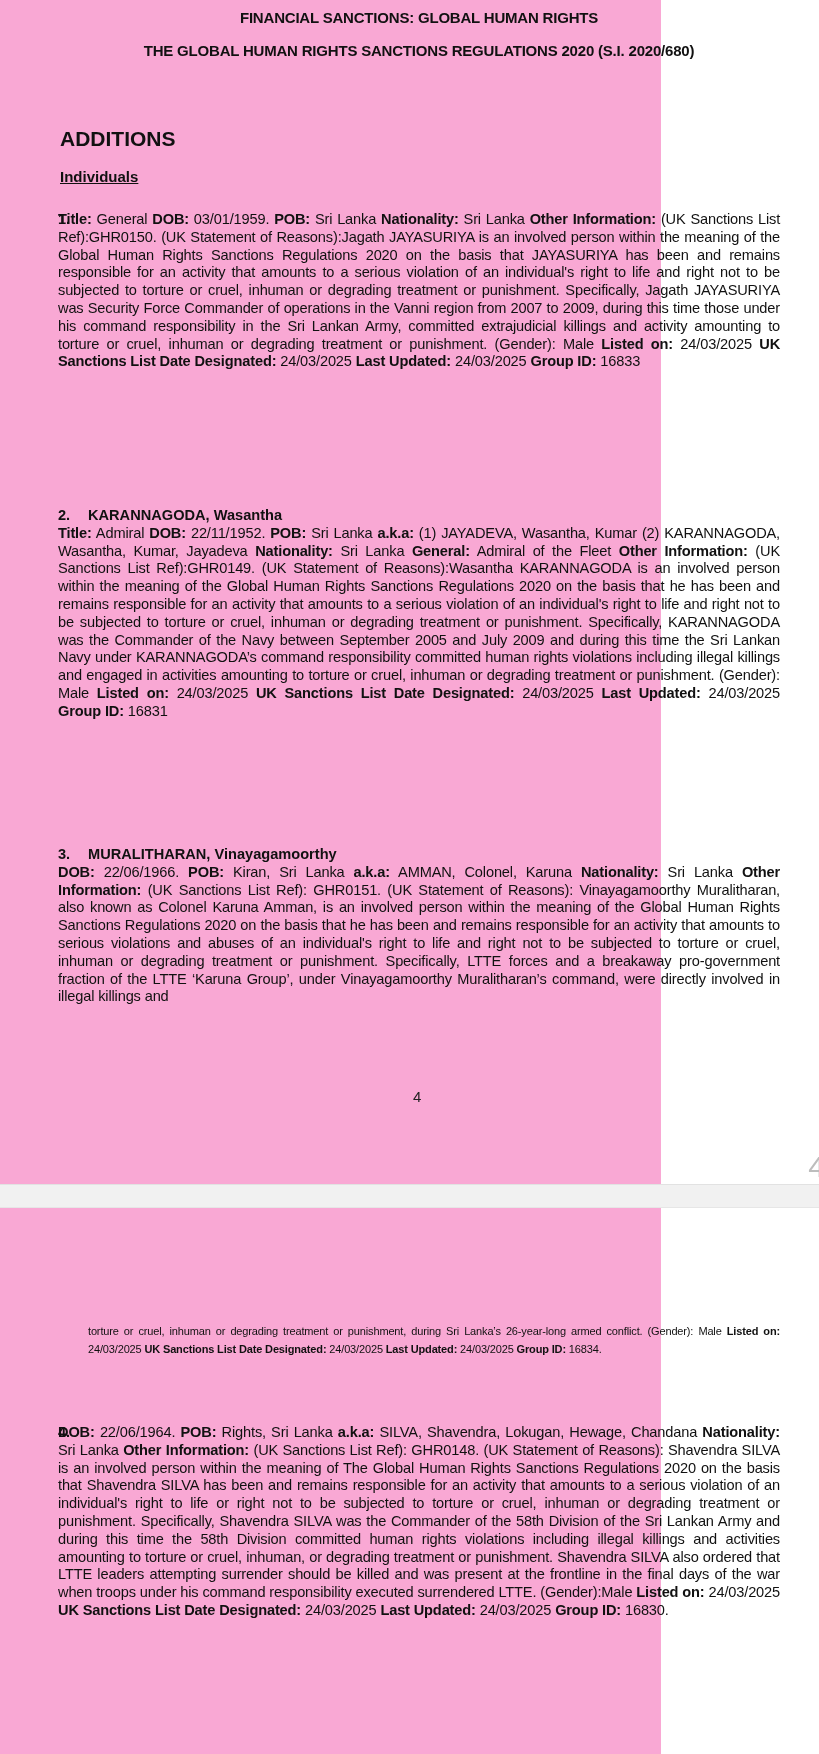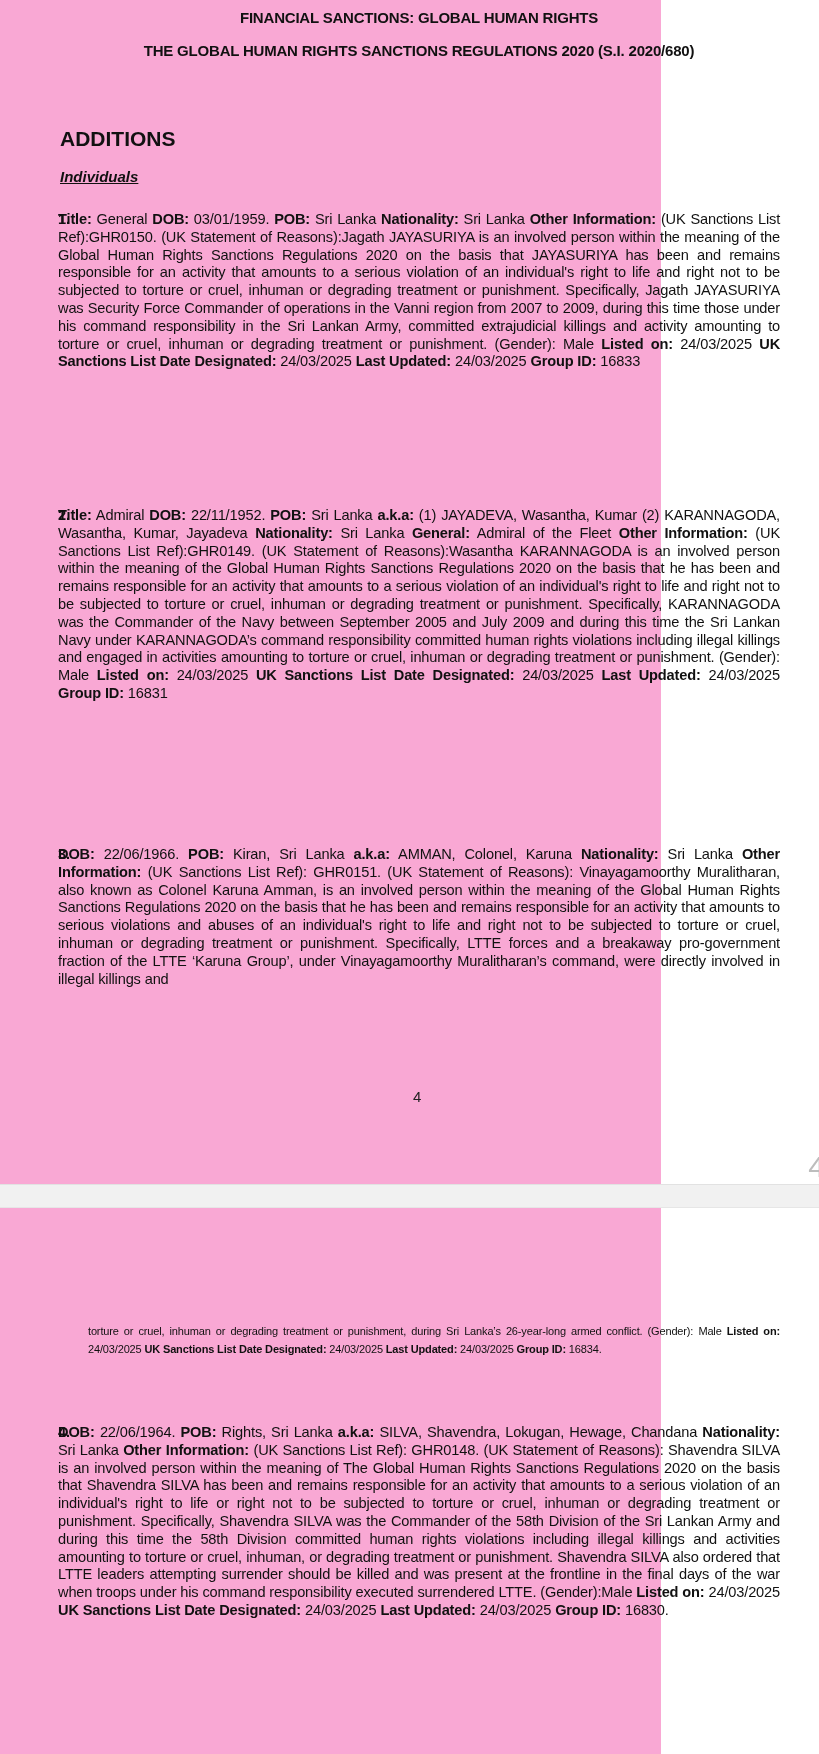--- a/index.html
+++ b/index.html
@@ -9,21 +9,21 @@
   .page1 { top: 0; height: 1184px; }
   .page2 { top: 1208px; height: 546px; }
   .break-band { position: absolute; left: 0; top: 1184px; width: 819px; height: 24px;
                 background: #f1f1f1; border-top: 1px solid #e2e2e2; border-bottom: 1px solid #e6e6e6; box-sizing: border-box; }
   .ghost-num { position: absolute; right: -6px; top: 1150px; font-size: 30px; color: #bdbdbd; font-weight: 300; }
   .title1 { position: absolute; top: 9px; left: 0; width: 838px; text-align: center;
             font-size: 15px; font-weight: bold; letter-spacing: -0.2px; }
   .title2 { position: absolute; top: 42px; left: 0; width: 838px; text-align: center;
             font-size: 15px; font-weight: bold; letter-spacing: -0.2px; }
   .additions { position: absolute; top: 127px; left: 60px; font-size: 21px; font-weight: bold; }
-  .individuals { position: absolute; top: 168px; left: 60px; font-size: 15px; font-weight: bold; text-decoration: underline; font-style: italic; }
+  .individuals { position: absolute; top: 168px; left: 60px; font-size: 15px; font-weight: bold; text-decoration: underline; }
   .entry { position: absolute; left: 58px; width: 722px; font-size: 14.6px; line-height: 17.8px; }
   .entry .num { position: absolute; left: 0; top: 0; font-weight: bold; }
   .entry .name { margin-left: 30px; font-weight: bold; }
   .entry .body { text-align: justify; letter-spacing: -0.15px; }
   .entry .body b { font-weight: bold; }
   .page-number { position: absolute; top: 1088px; left: 413px; font-size: 15px; color: #222; }
   .cont { position: absolute; top: 1323px; left: 88px; width: 692px; font-size: 11px; line-height: 17.8px; text-align: justify; letter-spacing: -0.15px; }
 </style>
 </head>
 <body>
@@ -45,38 +45,40 @@
       <span>(UK Statement of Reasons):Jagath JAYASURIYA is an involved person within the meaning of the Global Human Rights Sanctions Regulations 2020 on the basis that JAYASURIYA has been and remains responsible for an activity that amounts to a serious violation of an individual's right to life and right not to be subjected to torture or cruel, inhuman or degrading treatment or punishment. Specifically, Jagath JAYASURIYA was Security Force Commander of operations in the Vanni region from 2007 to 2009, during this time those under his command responsibility in the Sri Lankan Army, committed extrajudicial killings and activity amounting to torture or cruel, inhuman or degrading treatment or punishment. (Gender): Male</span>
       <b>Listed on:</b> <span>24/03/2025</span>
       <b>UK Sanctions List Date Designated:</b> <span>24/03/2025</span>
       <b>Last Updated:</b> <span>24/03/2025</span>
       <b>Group ID:</b> <span>16833</span>
     </div>
   </div>
 
   <div class="entry" style="top:507px">
     <span class="num">2.</span>
+    <div class="name">KARANNAGODA, Wasantha</div>
     <div class="body">
       <b>Title:</b> <span>Admiral</span>
       <b>DOB:</b> <span>22/11/1952.</span>
       <b>POB:</b> <span>Sri Lanka</span>
       <b>a.k.a:</b> <span>(1) JAYADEVA, Wasantha, Kumar (2) KARANNAGODA, Wasantha, Kumar, Jayadeva</span>
       <b>Nationality:</b> <span>Sri Lanka</span>
       <b>General:</b> <span>Admiral of the Fleet</span>
       <b>Other Information:</b> <span>(UK Sanctions List Ref):GHR0149.</span>
       <span>(UK Statement of Reasons):Wasantha KARANNAGODA is an involved person within the meaning of the Global Human Rights Sanctions Regulations 2020 on the basis that he has been and remains responsible for an activity that amounts to a serious violation of an individual's right to life and right not to be subjected to torture or cruel, inhuman or degrading treatment or punishment. Specifically, KARANNAGODA was the Commander of the Navy between September 2005 and July 2009 and during this time the Sri Lankan Navy under KARANNAGODA’s command responsibility committed human rights violations including illegal killings and engaged in activities amounting to torture or cruel, inhuman or degrading treatment or punishment. (Gender): Male</span>
       <b>Listed on:</b> <span>24/03/2025</span>
       <b>UK Sanctions List Date Designated:</b> <span>24/03/2025</span>
       <b>Last Updated:</b> <span>24/03/2025</span>
       <b>Group ID:</b> <span>16831</span>
     </div>
   </div>
 
   <div class="entry" style="top:846px">
     <span class="num">3.</span>
+    <div class="name">MURALITHARAN, Vinayagamoorthy</div>
     <div class="body">
       <b>DOB:</b> <span>22/06/1966.</span>
       <b>POB:</b> <span>Kiran, Sri Lanka</span>
       <b>a.k.a:</b> <span>AMMAN, Colonel, Karuna</span>
       <b>Nationality:</b> <span>Sri Lanka</span>
       <b>Other Information:</b> <span>(UK Sanctions List Ref): GHR0151.</span>
       <span>(UK Statement of Reasons): Vinayagamoorthy Muralitharan, also known as Colonel Karuna Amman, is an involved person within the meaning of the Global Human Rights Sanctions Regulations 2020 on the basis that he has been and remains responsible for an activity that amounts to serious violations and abuses of an individual's right to life and right not to be subjected to torture or cruel, inhuman or degrading treatment or punishment. Specifically, LTTE forces and a breakaway pro-government fraction of the LTTE ‘Karuna Group’, under Vinayagamoorthy Muralitharan’s command, were directly involved in illegal killings and</span>
     </div>
   </div>
 

